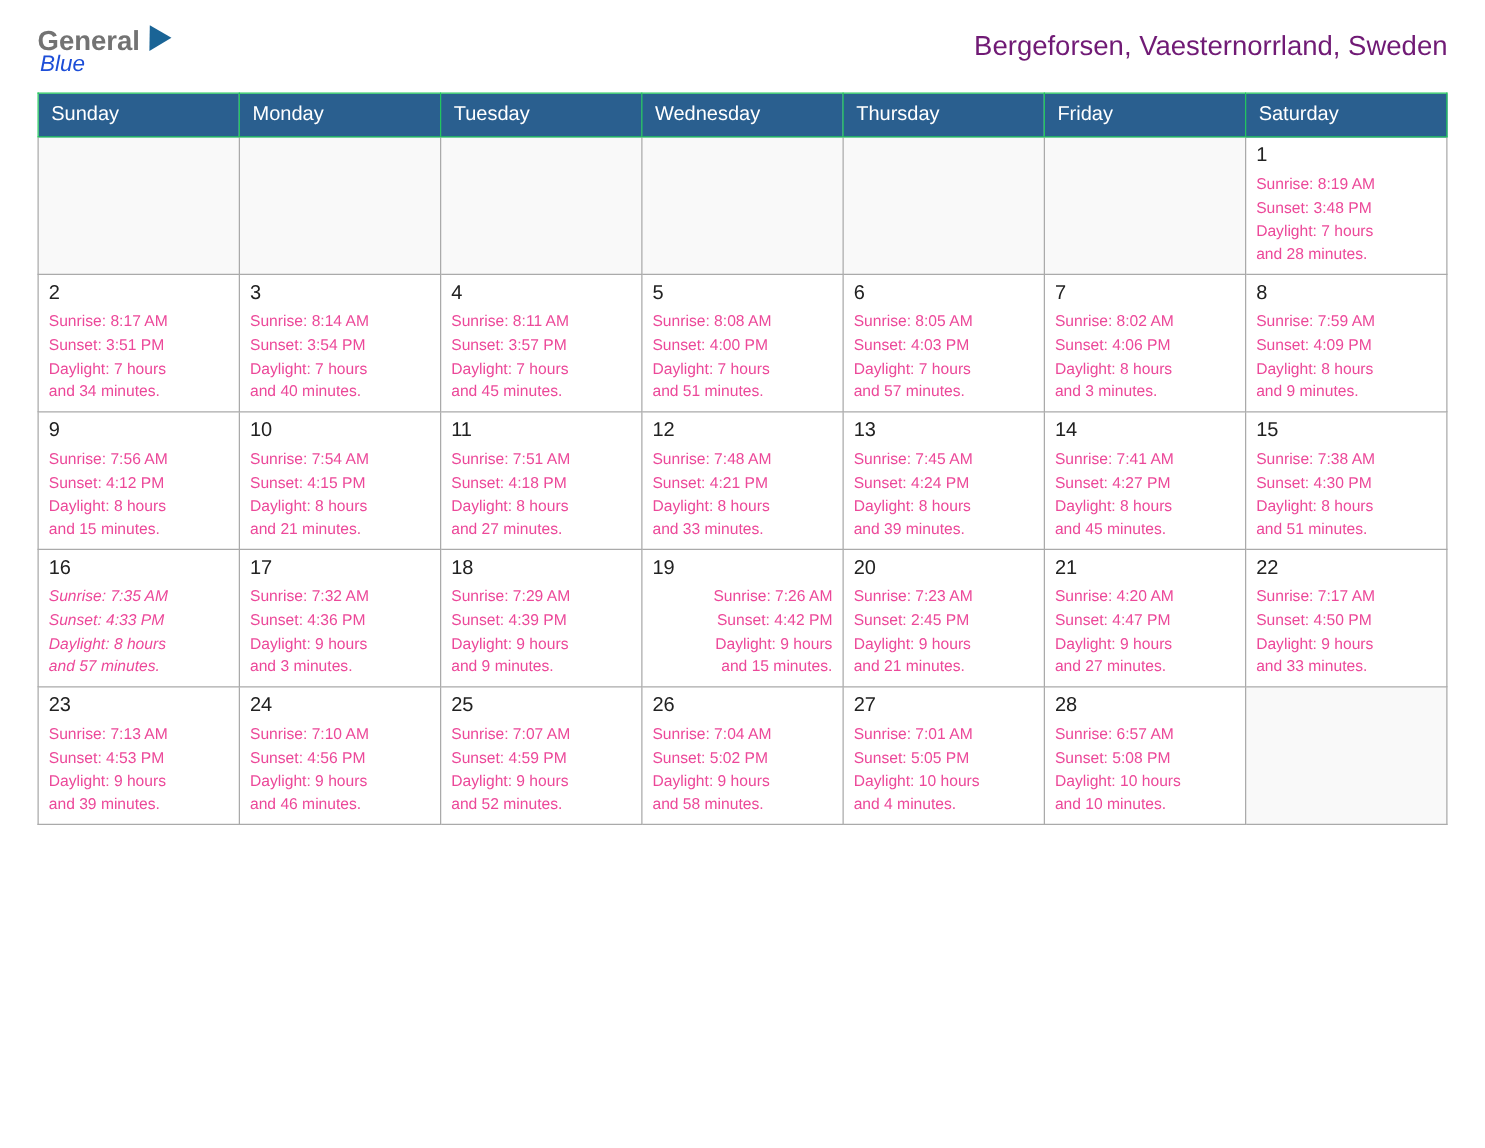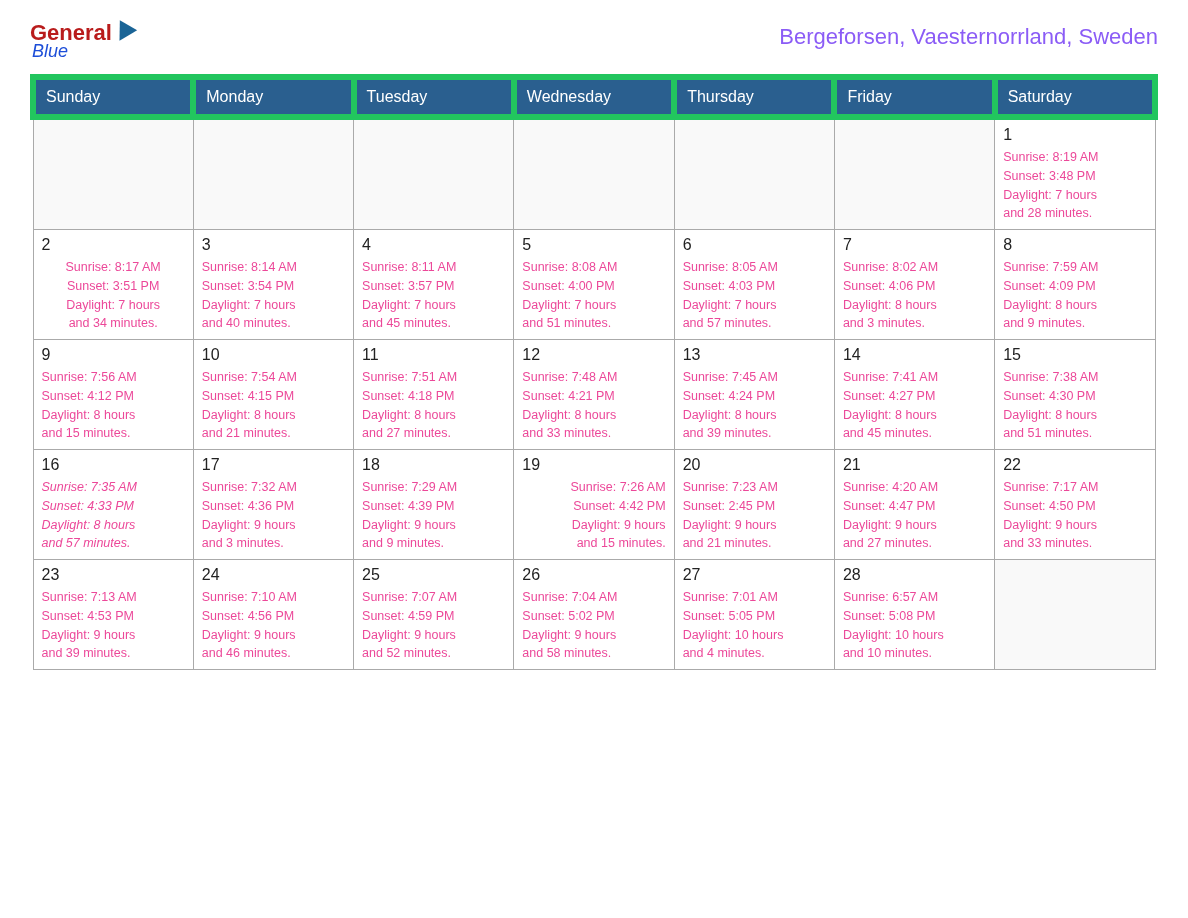--- a/index.html
+++ b/index.html
@@ -21,21 +21,21 @@
       flex-direction: column;
       align-items: flex-start;
     }
     .logo-text {
       display: flex;
       align-items: center;
       font-size: 22px;
       font-weight: bold;
       color: #333;
     }
-    .logo-general { color: #b91c1c; }
+    .logo-general { color: #737373; }
     .logo-triangle {
       width: 0;
       height: 0;
       border-left: 10px solid transparent;
       border-right: 10px solid transparent;
       border-top: 18px solid #1a6496;
       margin: 0 2px;
       transform: rotate(30deg);
     }
     .logo-sub { color: #1d4ed8; font-size: 18px; font-style: italic; margin-top: -5px; margin-left: 2px;}
@@ -43,36 +43,36 @@
       text-align: right;
     }
     .month-title {
       font-size: 52px;
       font-weight: normal;
       color: #222;
       line-height: 1.1;
     }
     .location {
       font-size: 22px;
-      color: #8b5cf6;
+      color: #701a75;
       margin-top: 4px;
     }
     .calendar {
       width: 100%;
       border-collapse: collapse;
       margin-top: 12px;
     }
     .calendar th {
       background: #2a5f8f;
       color: #fff;
       font-size: 16px;
       font-weight: normal;
       padding: 8px 10px;
       text-align: left;
-      border: 6px solid #22c55e;
+      border: 1px solid #22c55e;
     }
     .calendar td {
       vertical-align: top;
       border: 1px solid #aaa;
       padding: 6px 8px;
       width: 14.285%;
       min-height: 100px;
       font-size: 13px;
       color: #333;
     }
@@ -136,21 +136,21 @@
           <span class="day-num">1</span>
           <div class="day-info" style="white-space: pre-line;">Sunrise: 8:19 AM
 Sunset: 3:48 PM
 Daylight: 7 hours
 and 28 minutes.</div>
         </td>
       </tr>
       <tr class="week-row">
         <td>
           <span class="day-num">2</span>
-          <div class="day-info" style="white-space: pre-line; text-align: center;">Sunrise: 8:17 AM
+          <div class="day-info" style="white-space: pre-line;">Sunrise: 8:17 AM
 Sunset: 3:51 PM
 Daylight: 7 hours
 and 34 minutes.</div>
         </td>
         <td>
           <span class="day-num">3</span>
           <div class="day-info" style="white-space: pre-line;">Sunrise: 8:14 AM
 Sunset: 3:54 PM
 Daylight: 7 hours
 and 40 minutes.</div>

